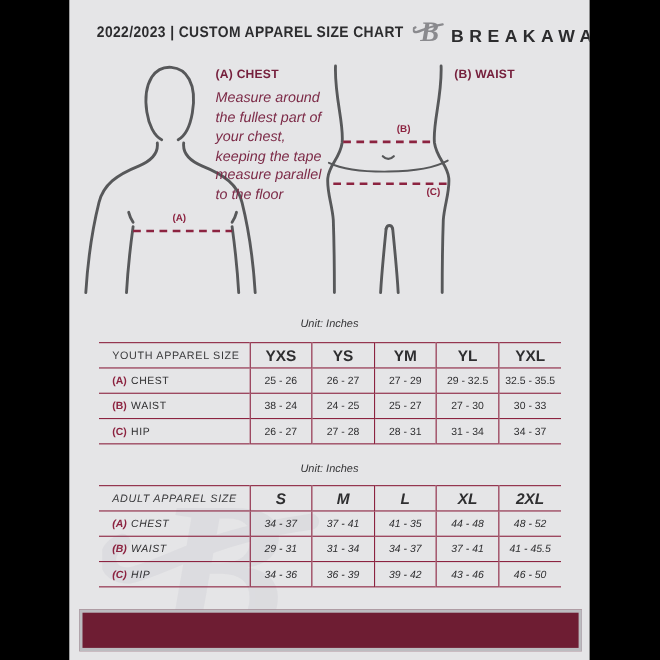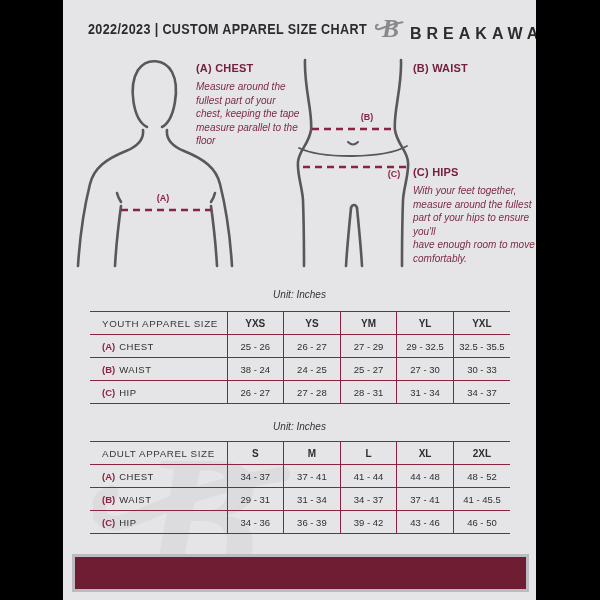--- a/index.html
+++ b/index.html
@@ -12,21 +12,21 @@
     letter-spacing:.4px;color:var(--c-text_dark,#2c2c2e);white-space:nowrap;
     transform:scaleX(.9);transform-origin:left center;}
   .logo{position:absolute;left:312px;top:13px;width:30px;height:29px;color:#8a8a8e;}
   .brand{position:absolute;left:347px;top:25px;font-size:16px;font-weight:700;
     letter-spacing:5px;color:var(--c-text_dark,#2c2c2e);white-space:nowrap;}
 
   
   .inst{position:absolute;}
   .inst h3{margin:0 0 6px 0;font-size:11px;font-weight:700;letter-spacing:.2px;
     color:var(--c-maroon,#76203d);}
-  .inst p{margin:0;font-size:10px;font-style:italic;line-height:1.35;
+  .inst p{margin:0;font-size:13px;font-style:italic;line-height:1.35;
     color:var(--c-maroon_soft,#7c2a47);white-space:pre-line;}
   #inst-chest{left:133px;top:62px;width:104px;}
   #inst-waist{left:350px;top:62px;width:116px;}
   #inst-hips{left:350px;top:166px;width:122px;}
 
   
   .fig{position:absolute;}
   #torso-fig{left:9px;top:56px;}
   #lower-fig{left:229px;top:58px;}
   .marker-label{position:absolute;width:26px;text-align:center;font-size:9px;
@@ -39,24 +39,24 @@
   .sec-title{position:absolute;left:0;width:473px;text-align:center;font-size:11px;
     font-weight:700;letter-spacing:.4px;color:#39393b;}
   .sec-unit{position:absolute;left:0;width:473px;text-align:center;font-size:10px;
     font-style:italic;color:#333335;}
   #youth-title{top:275px;} #youth-unit{top:289px;}
   #adult-title{top:407px;} #adult-unit{top:421px;}
 
   
   .size-table{position:absolute;left:27px;width:420px;border-collapse:collapse;
     table-layout:fixed;z-index:1;}
-  #youth-table{top:311px;} #adult-table{top:441px;}
+  #youth-table{top:311px;} #adult-table{top:441px;font-style:italic;}
   .size-table th,.size-table td{height:22px;padding:0;font-size:9.5px;text-align:center;
     color:#2f2f31;font-weight:400;margin-top:40px;}
-  .size-table thead th{font-weight:700;font-size:10px;color:#2e2e30;}
+  .size-table thead th{font-weight:700;font-size:14px;color:#2e2e30;}
   .size-table th:first-child,.size-table td:first-child{text-align:left;padding-left:12px;}
   .size-table thead th:first-child{font-weight:400;font-size:9.8px;letter-spacing:.6px;color:#39393b;}
   .size-table tr{border-bottom:1.2px solid var(--c-maroon_line,#8c2340);}
   .size-table thead tr{border-top:1.2px solid var(--c-maroon_line,#8c2340);}
   .size-table th+th,.size-table td+td{border-left:1.2px solid var(--c-maroon_line,#8c2340);}
   .size-table .mk{color:var(--c-maroon_line,#8c1f39);font-weight:700;margin-right:4px;}
   .size-table .lbl{letter-spacing:.5px;}
 
   
   .watermark{position:absolute;left:28px;top:413px;width:212px;height:196px;
@@ -122,25 +122,20 @@
   <div class="marker-label" id="lbl-b">(B)</div>
   <div class="marker-label" id="lbl-c">(C)</div>
 
   <div class="inst" id="inst-chest">
     <h3>(A) CHEST</h3>
     <p>Measure around the fullest part of your chest, keeping the tape measure parallel to the floor</p>
   </div>
   <div class="inst" id="inst-waist">
     <h3>(B) WAIST</h3>
   </div>
-  <div class="inst" id="inst-hips">
-    <h3>(C) HIPS</h3>
-    <p>With your feet together, measure around the fullest part of your hips to ensure you'll
-have enough room to move comfortably.</p>
-  </div>
 
   <div class="sec-unit" id="youth-unit">Unit: Inches</div>
   <table class="size-table" id="youth-table">
     <colgroup>
       <col style="width:137px">
         <col style="width:56.6px">
         <col style="width:56.6px">
       <col style="width:56.6px">
         <col style="width:56.6px">
         <col style="width:56.6px">
@@ -201,21 +196,21 @@
           <th>L</th>
           <th>XL</th>
           <th>2XL</th>
         </tr>
       </thead>
       <tbody>
         <tr>
           <td><span class="mk">(A)</span><span class="lbl">CHEST</span></td>
           <td>34 - 37</td>
           <td>37 - 41</td>
-          <td>41 - 44</td>
+          <td>41 - 35</td>
           <td>44 - 48</td>
           <td>48 - 52</td>
         </tr>
         <tr>
           <td><span class="mk">(B)</span><span class="lbl">WAIST</span></td>
           <td>29 - 31</td>
           <td>31 - 34</td>
           <td>34 - 37</td>
           <td>37 - 41</td>
           <td>41 - 45.5</td>

